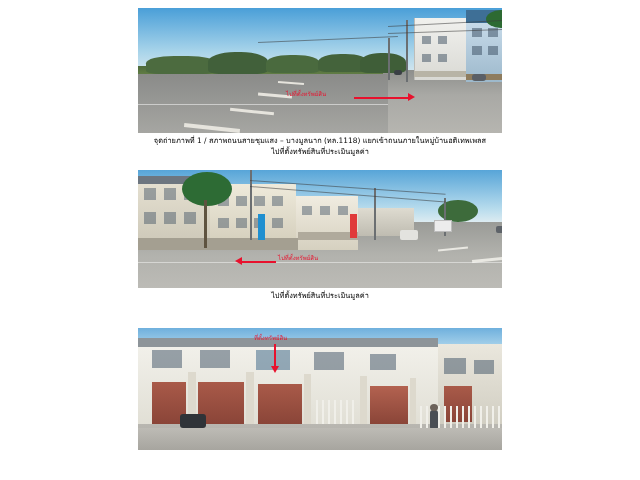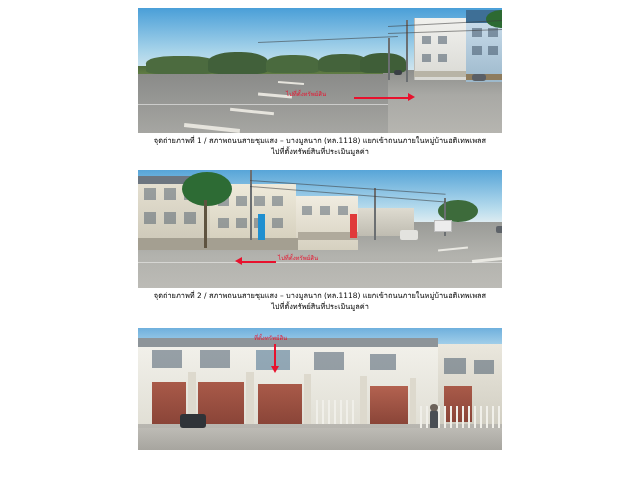--- a/index.html
+++ b/index.html
@@ -292,21 +292,20 @@
       <div class="roadline" style="left:300px;top:78px;width:30px;height:2px;transform:rotate(-6deg);"></div>
       <div class="roadline" style="left:334px;top:88px;width:40px;height:3px;transform:rotate(-6deg);"></div>
 
       <div class="roadline" style="left:0px;top:92px;width:364px;height:1px;background:rgba(255,255,255,.45);"></div>
 
       <div class="arrow-label" style="left:140px;top:84px;">ไปที่ตั้งทรัพย์สิน</div>
       <div class="arrow-line" style="left:104px;top:91px;width:34px;"></div>
       <div class="arrow-head left" style="left:97px;top:87px;"></div>
     </div>
     <div class="caption">
-      <span>จุดถ่ายภาพที่ 2 / สภาพถนนสายชุมแสง – บางมูลนาก (ทล.1118) แยกเข้าถนนภายในหมู่บ้านอติเทพเพลส</span>
       <span class="l2">ไปที่ตั้งทรัพย์สินที่ประเมินมูลค่า</span>
     </div>
   </div>
 
   <div class="block" style="top:328px;">
     <div class="photo" id="photo3">
       <div class="sky"></div>
       <div class="row">
           <div class="roofline"></div>
         </div>

